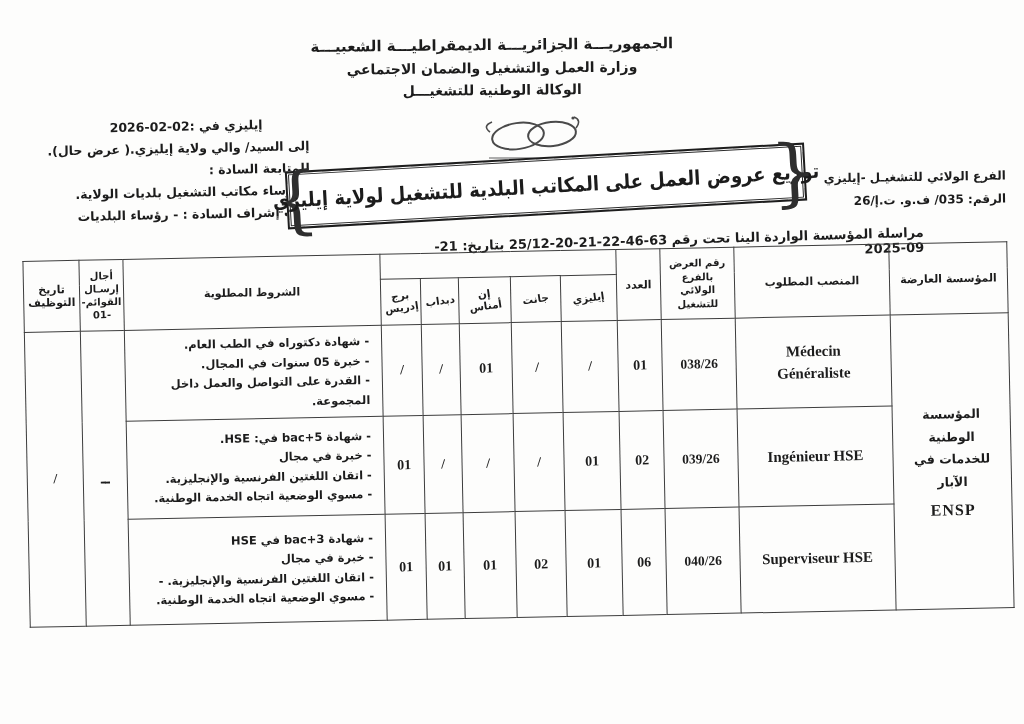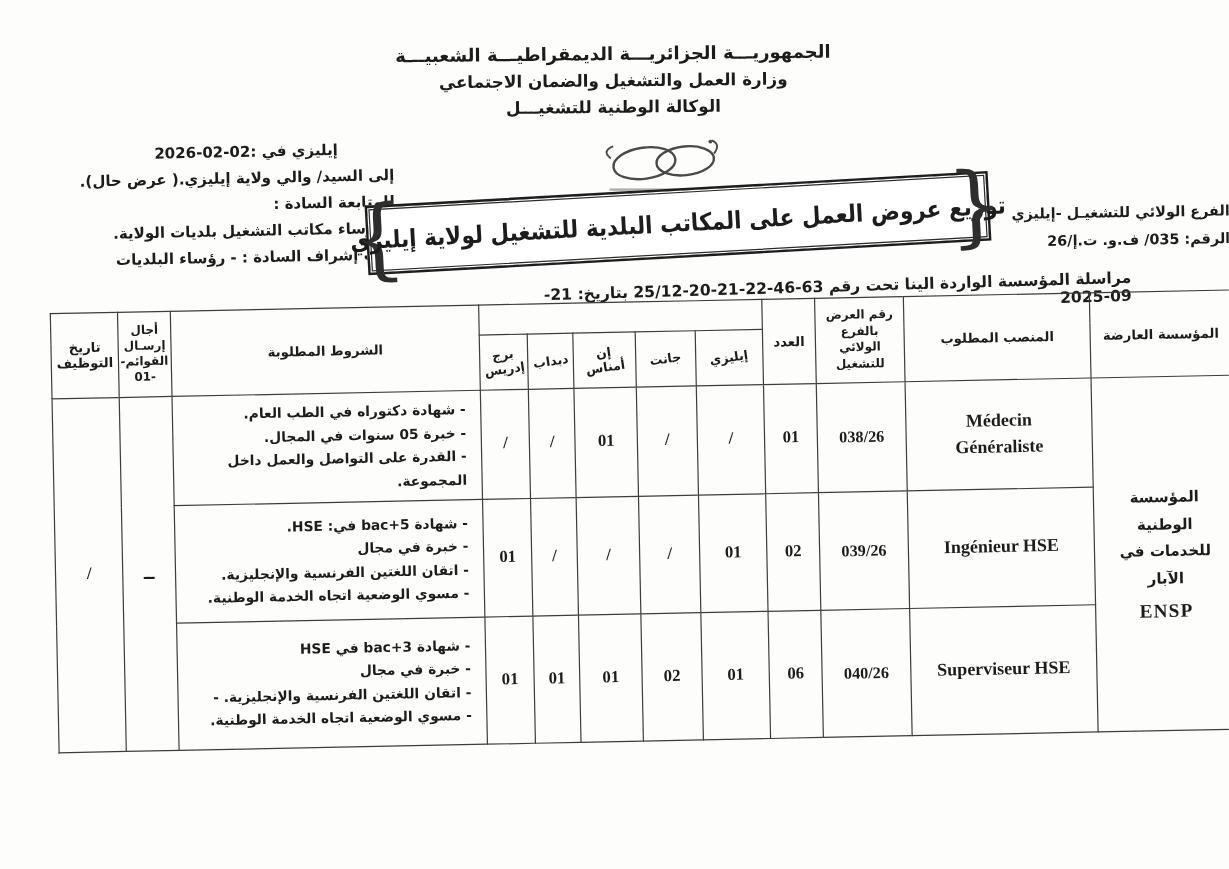--- a/index.html
+++ b/index.html
@@ -1,20 +1,20 @@
 <!DOCTYPE html>
 <html lang="ar"><head>
 <meta charset="utf-8">
 <style>
   html,body{margin:0;padding:0;}
   body{
     width:1024px;height:724px;overflow:hidden;background:#fdfdfc;
     font-family:"DejaVu Sans",sans-serif;color:#1c1c1c;position:relative;
   }
-  .page{position:absolute;inset:0;margin-left:19px;}
+  .page{position:absolute;inset:0;}
 
   
   .gov-header{
     position:absolute;top:36px;left:252px;width:480px;text-align:center;
     direction:rtl;transform:rotate(-0.6deg);
   }
   .gov-header .l1{font-size:15px;font-weight:bold;letter-spacing:.3px;}
   .gov-header .l2{font-size:14px;font-weight:bold;margin-top:6px;}
   .gov-header .l3{font-size:14px;font-weight:bold;margin-top:6px;}
 

